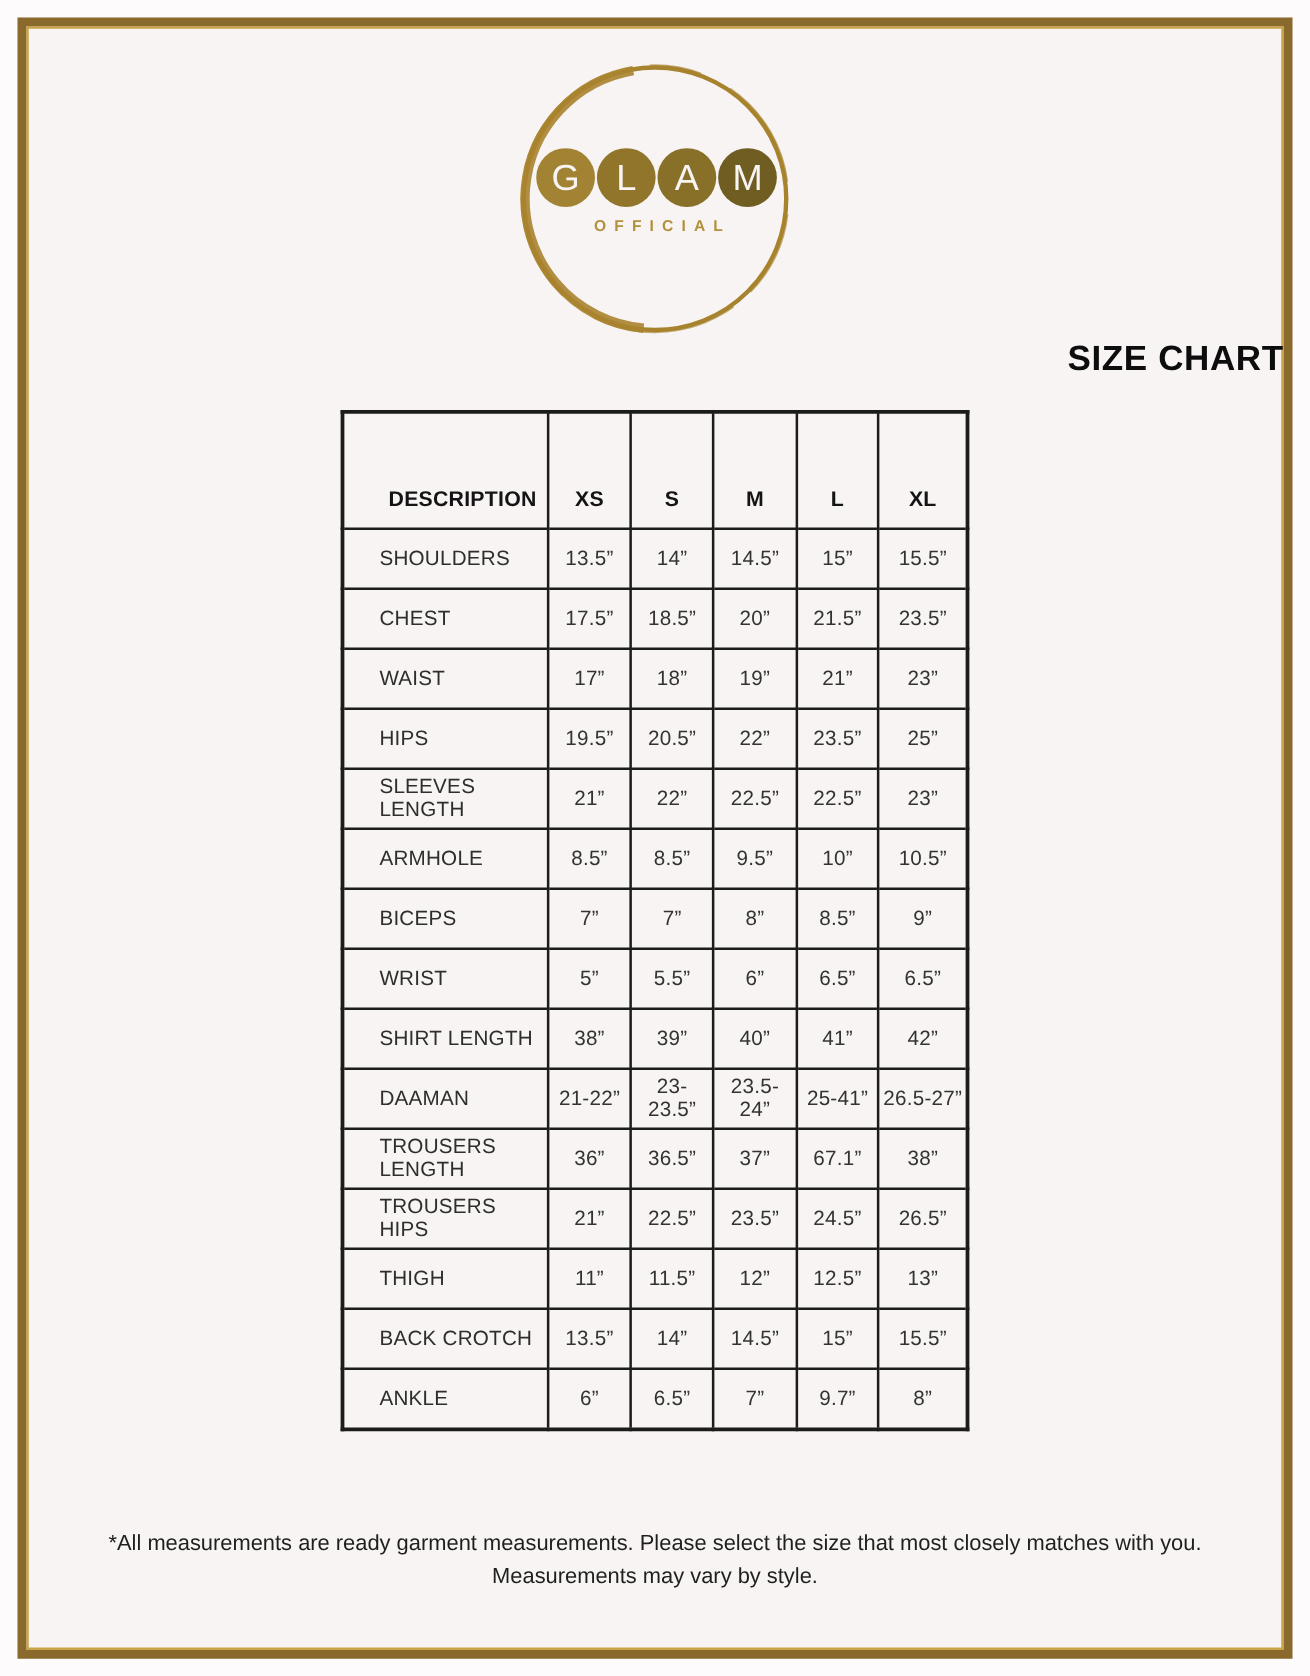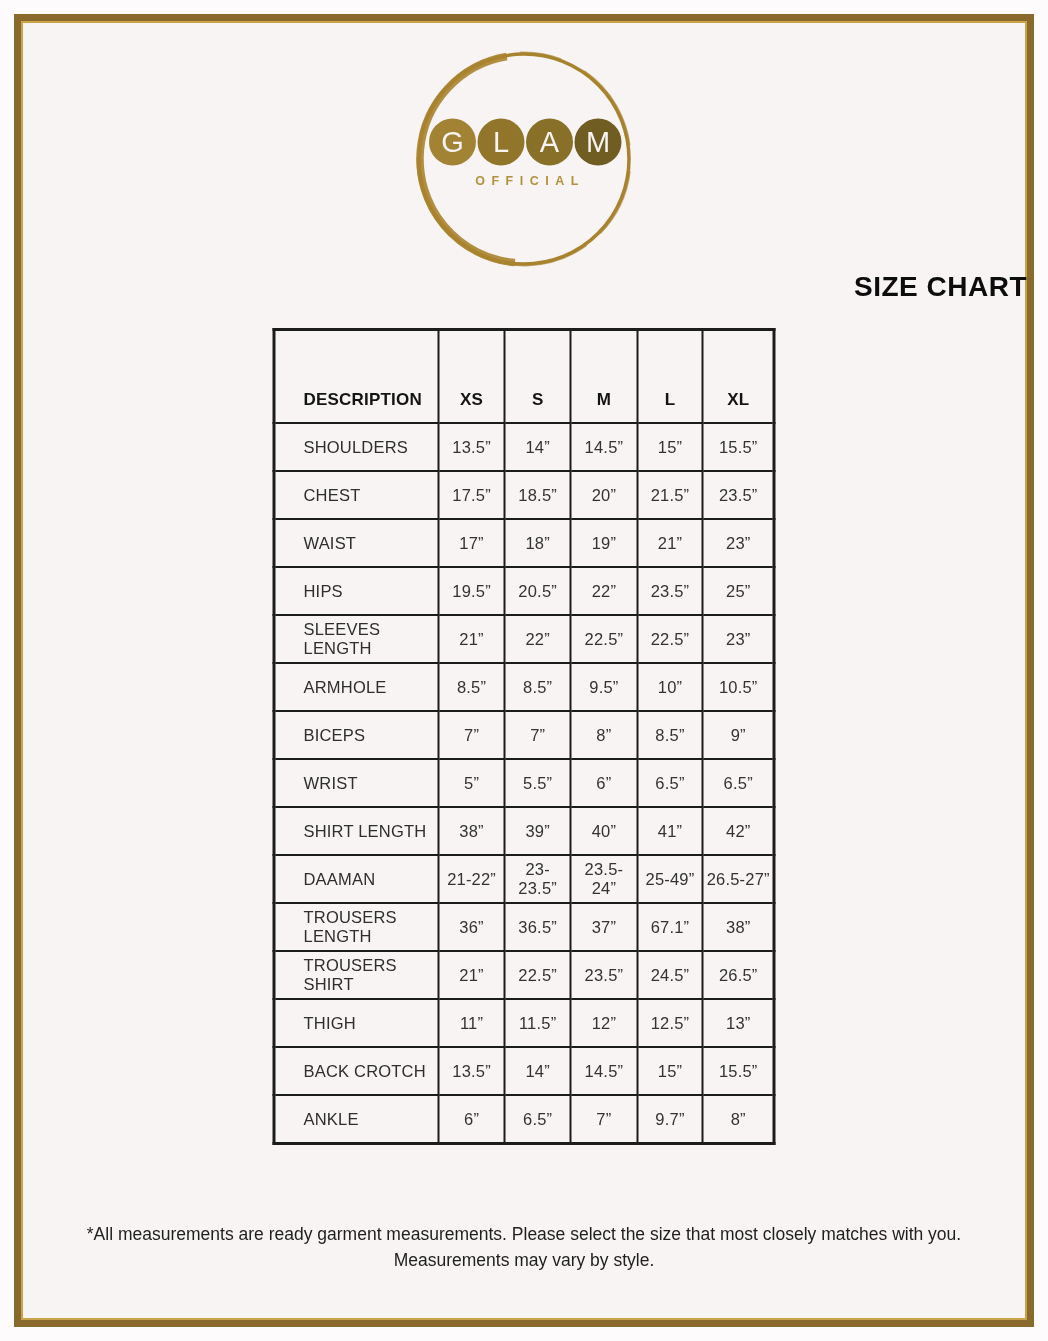--- a/index.html
+++ b/index.html
@@ -49,21 +49,21 @@
     height: 78px;
     vertical-align: bottom;
     padding-bottom: 12px;
     font-size: 17px;
     font-weight: bold;
     color: #141414;
     text-align: center;
     letter-spacing: 0.2px;
   }
   .size-table thead th.desc-col {
-    text-align: left;
+    text-align: center;
     padding-left: 28px;
   }
   .size-table td {
     height: 44px;
     font-size: 16.5px;
     color: #333333;
     text-align: center;
     letter-spacing: 0.2px;
   }
   .size-table td.label {
@@ -200,33 +200,33 @@
         <td>39”</td>
         <td>40”</td>
         <td>41”</td>
         <td>42”</td>
       </tr>
           <tr>
         <td class="label">DAAMAN</td>
         <td>21-22”</td>
         <td>23-23.5”</td>
         <td>23.5-24”</td>
-        <td>25-49”</td>
+        <td>25-41”</td>
         <td>26.5-27”</td>
       </tr>
           <tr>
         <td class="label">TROUSERS LENGTH</td>
         <td>36”</td>
         <td>36.5”</td>
         <td>37”</td>
         <td>67.1”</td>
         <td>38”</td>
       </tr>
           <tr>
-        <td class="label">TROUSERS SHIRT</td>
+        <td class="label">TROUSERS HIPS</td>
         <td>21”</td>
         <td>22.5”</td>
         <td>23.5”</td>
         <td>24.5”</td>
         <td>26.5”</td>
       </tr>
           <tr>
         <td class="label">THIGH</td>
         <td>11”</td>
         <td>11.5”</td>

